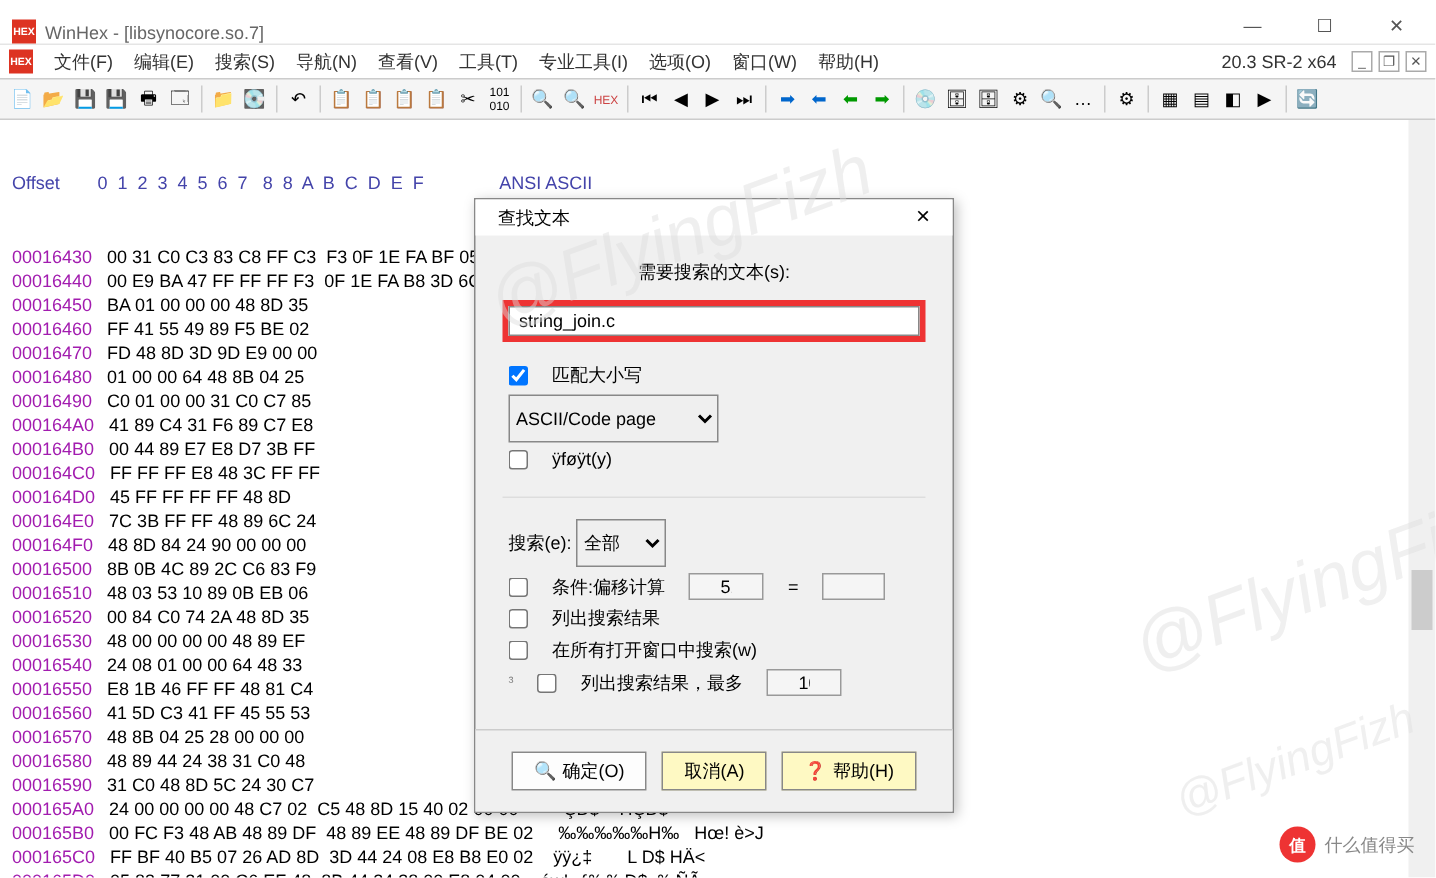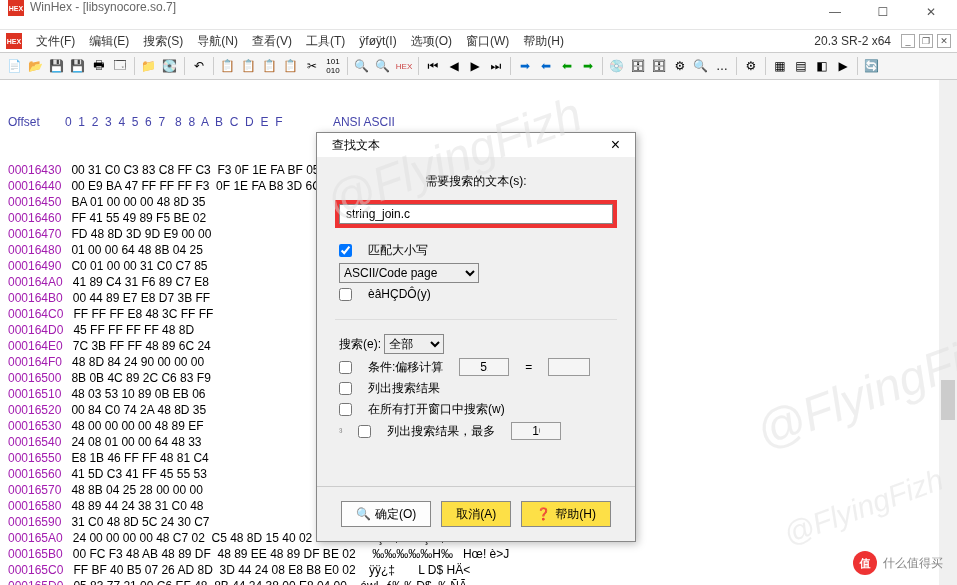--- a/index.html
+++ b/index.html
@@ -1,17 +1,17 @@
 <!DOCTYPE html>
 <html><head>
 <meta charset="utf-8">
 <style>
 * { margin: 0; padding: 0; box-sizing: border-box; font-family: "Tahoma", "SimSun", sans-serif; font-size: 12px; }
 body { background: #fff; width: 957px; height: 585px; position: relative; overflow: hidden; }
-.titlebar { height: 30px; background: #fff; display: flex; align-items: flex-start; padding: 0 8px; border-bottom: 1px solid #e5e5e5; }
+.titlebar { height: 30px; background: #fff; display: flex; align-items: flex-end; padding: 0 8px; border-bottom: 1px solid #e5e5e5; }
 .titlebar .hexicon { width: 16px; height: 16px; background: #d32; color: #fff; font-size: 7px; font-weight: bold; display: flex; align-items: center; justify-content: center; margin-right: 6px; }
 .titlebar .title { color: #666; flex: 1; }
 .winctrls { display: flex; gap: 12px; }
 .winctrls span { width: 36px; height: 24px; display: flex; align-items: center; justify-content: center; color: #555; }
 .menubar { height: 22px; display: flex; align-items: center; padding: 0 6px; gap: 2px; }
 .menubar .hexicon { width: 16px; height: 16px; background: #d32; color: #fff; font-size: 7px; font-weight: bold; display: flex; align-items: center; justify-content: center; margin-right: 6px; }
 .menubar span[data-bind] { padding: 2px 6px; color: #333; }
 .menubar .ver { margin-left: auto; color: #555; padding-right: 6px; }
 .menubar .tabctrl { width: 14px; height: 14px; border: 1px solid #aaa; font-size: 9px; display: flex; align-items: center; justify-content: center; color: #555; margin-left: 2px; }
 .toolbar { height: 28px; border-top: 1px solid #ccc; border-bottom: 1px solid #ccc; background: #f5f5f5; display: flex; align-items: center; padding: 0 6px; gap: 3px; }
@@ -27,26 +27,26 @@
 .dialog { position: absolute; left: 316px; top: 132px; width: 320px; height: 410px; background: #f0f0f0; border: 1px solid #888; box-shadow: 2px 2px 8px rgba(0,0,0,0.25); }
 .dlgtitle { height: 24px; background: #fff; display: flex; align-items: center; padding: 0 15px; font-size: 12px; }
 .dlgtitle .x { margin-left: auto; font-size: 16px; font-family: sans-serif; }
 .dlgbody { padding: 16px 18px; }
 .fieldlbl { text-align: center; margin-bottom: 10px; }
 .inputwrap { border: 4px solid #e33; padding: 0; margin-bottom: 14px; }
 .inputwrap input { width: 100%; height: 20px; border: 1px solid #888; padding: 0 6px; font-size: 12px; }
 .checkline { display: flex; align-items: center; gap: 16px; margin: 4px 0; padding-left: 4px; }
 .checkline input[type=checkbox] { width: 13px; height: 13px; }
 .selline { margin: 4px 0; padding-left: 4px; }
-.selline select { width: 140px; height: 20px; border: 1px solid #888; }
+.selline select { width: 140px; height: 32px; border: 1px solid #888; }
 .qbtn { width: 22px; height: 20px; border: 1px solid #aaa; background: #f5f5f5; display: inline-flex; align-items: center; justify-content: center; margin-left: 6px; color: #555; }
 .group2 { margin-top: 18px; border-top: 1px solid #ddd; padding-top: 10px; }
 .numin { width: 50px; height: 18px; border: 1px solid #999; padding: 0 20px; background: #f5f5f5; }
 .btnrow { display: flex; gap: 10px; justify-content: center; padding: 14px 10px; border-top: 1px solid #ccc; position: absolute; bottom: 0; left: 0; right: 0; background: #f0f0f0; }
-.dbtn { height: 26px; padding: 0 14px; border: 1px solid #888; background: #fde047; display: flex; align-items: center; gap: 4px; }
+.dbtn { height: 26px; padding: 0 14px; border: 1px solid #888; background: #fef9c3; display: flex; align-items: center; gap: 4px; }
 .dbtn.primary { background: #fdfdfd; }
 
 .wmtext { position: absolute; font-size: 48px; color: #ddd; font-style: italic; transform: rotate(-20deg); pointer-events: none; z-index: 99; opacity: 0.45; font-family: sans-serif; }
 .wm1 { left: 320px; top: 130px; }
 .wm2 { right: -60px; top: 360px; }
 .wm3 { left: 780px; top: 490px; }
 .smzdm { position: absolute; right: 14px; bottom: 10px; display: flex; align-items: center; gap: 6px; color: #888; font-size: 13px; z-index: 100; }
 .smzdm .logo { width: 24px; height: 24px; border-radius: 50%; background: #e33; color: #fff; display: flex; align-items: center; justify-content: center; font-size: 11px; font-weight: bold; }
 </style>
 </head>
@@ -63,21 +63,21 @@
 </div>
 
 <div class="menubar">
   <span class="hexicon">HEX</span>
   <span data-bind="menu.file">文件(F)</span>
   <span data-bind="menu.edit">编辑(E)</span>
   <span data-bind="menu.search">搜索(S)</span>
   <span data-bind="menu.navigate">导航(N)</span>
   <span data-bind="menu.view">查看(V)</span>
   <span data-bind="menu.tools">工具(T)</span>
-  <span data-bind="menu.pro">ÿføÿt(I)</span>
+  <span data-bind="menu.pro">专业工具(I)</span>
   <span data-bind="menu.options">选项(O)</span>
   <span data-bind="menu.window">窗口(W)</span>
   <span data-bind="menu.help">帮助(H)</span>
   <span class="ver" data-bind="window.version">20.3 SR-2 x64</span>
   <span class="tabctrl">_</span>
   <span class="tabctrl">❐</span>
   <span class="tabctrl">✕</span>
 </div>
 
 <div class="toolbar">
@@ -150,21 +150,21 @@
     <div class="inputwrap">
       <input type="text" value="string_join.c" style="">
     </div>
     <div class="checkline">
         <input type="checkbox" checked="" style="">
         <span data-bind="dialog.match_case">匹配大小写</span>
       </div>
     <div class="selline"><select><option data-bind="dialog.encoding">ASCII/Code page</option></select></div>
     <div class="checkline">
         <input type="checkbox" style="">
-        <span data-bind="dialog.whole_words">èâHÇDÔ(y)</span>
+        <span data-bind="dialog.whole_words">ÿføÿt(y)</span>
       </div>
 
     <div class="group2">
       <div class="selline"><span data-bind="dialog.search_scope_label">搜索(e):</span> <select style="width:60px"><option data-bind="dialog.scope_value">全部</option></select></div>
       <div class="checkline">
           <input type="checkbox" style="">
           <span data-bind="dialog.offset_cond">条件:偏移计算</span>
         <input class="numin" value="512" style=""> 
           <span data-bind="dialog.off_eq">=</span> 
           <input class="numin" style="width: 30px;" value="0">

